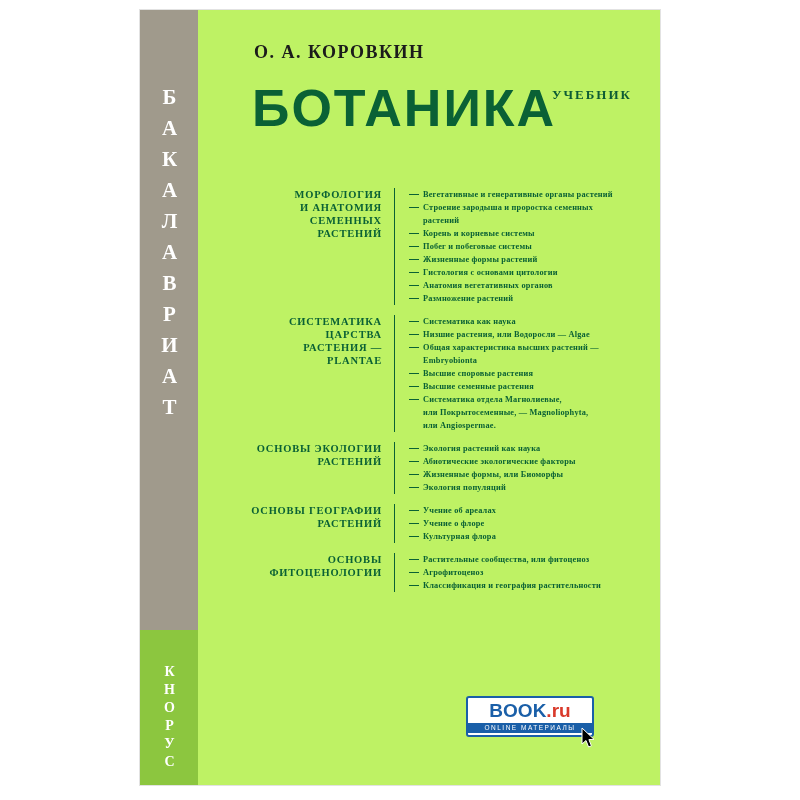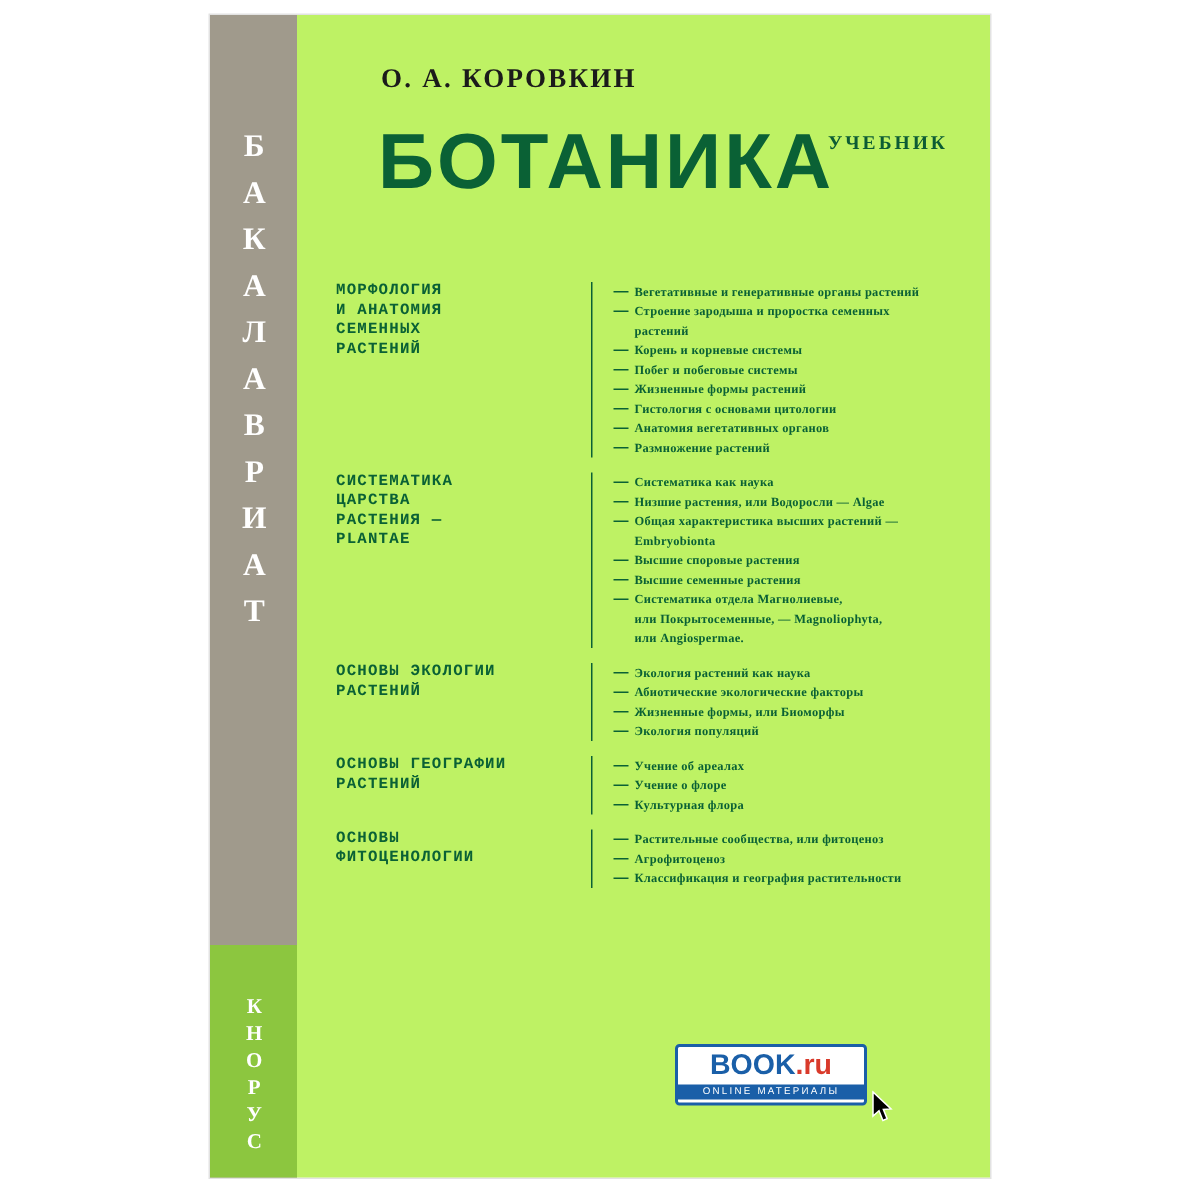--- a/index.html
+++ b/index.html
@@ -130,23 +130,24 @@
     top: 178px;
     right: 12px;
   }
   .group {
     position: relative;
     display: flex;
     margin-bottom: 10px;
   }
   .group-title {
     width: 170px;
+    text-align: right;
     padding-right: 12px;
     color: #0a6135;
-    font-family: Liberation Mono, monospace;
+    font-family: Liberation Serif, serif;
     font-weight: bold;
     font-size: 10.5px;
     line-height: 13px;
     letter-spacing: 0.8px;
     box-sizing: border-box;
   }
   .group-items {
     position: relative;
     flex: 1;
     padding-left: 28px;
@@ -170,21 +171,21 @@
     width: 10px;
     height: 1.2px;
     background: #0a6135;
   }
   .item.cont::before {
     display: none;
   }
   
   .bookru {
     position: absolute;
-    left: 252px;
+    left: 268px;
     bottom: 48px;
     width: 124px;
     background: #ffffff;
     border: 2px solid #1a5fa8;
     border-radius: 3px;
     text-align: center;
     padding: 3px 0 2px 0;
   }
   .bookru-main {
     font-family: "Liberation Sans", sans-serif;

